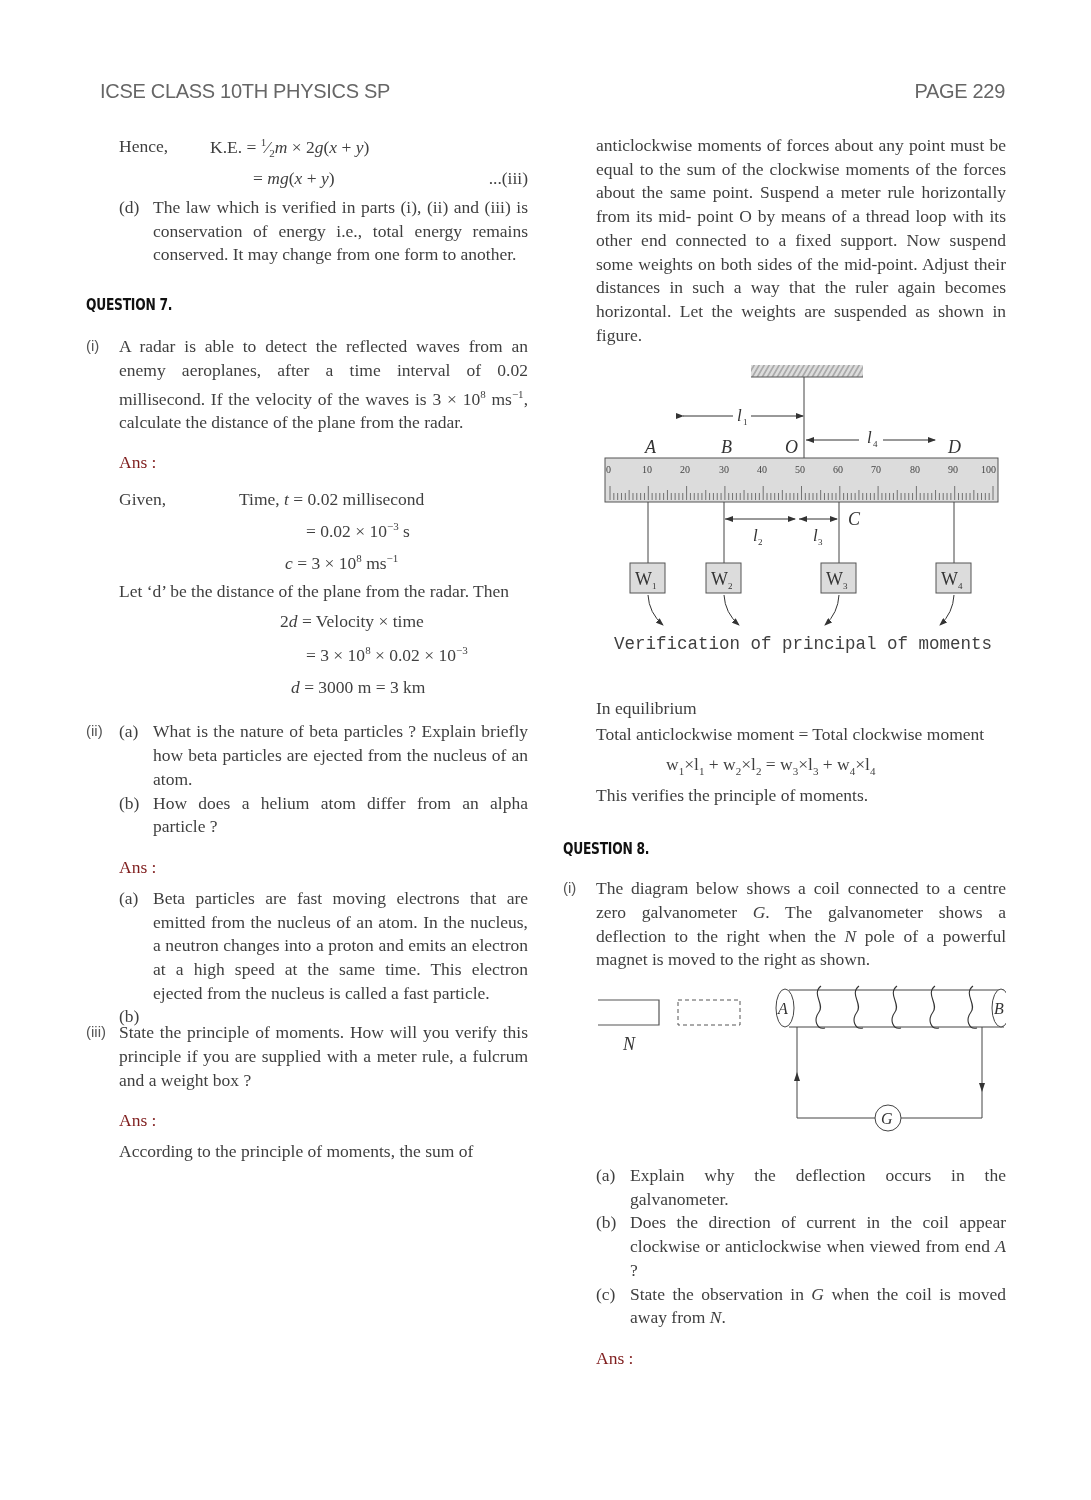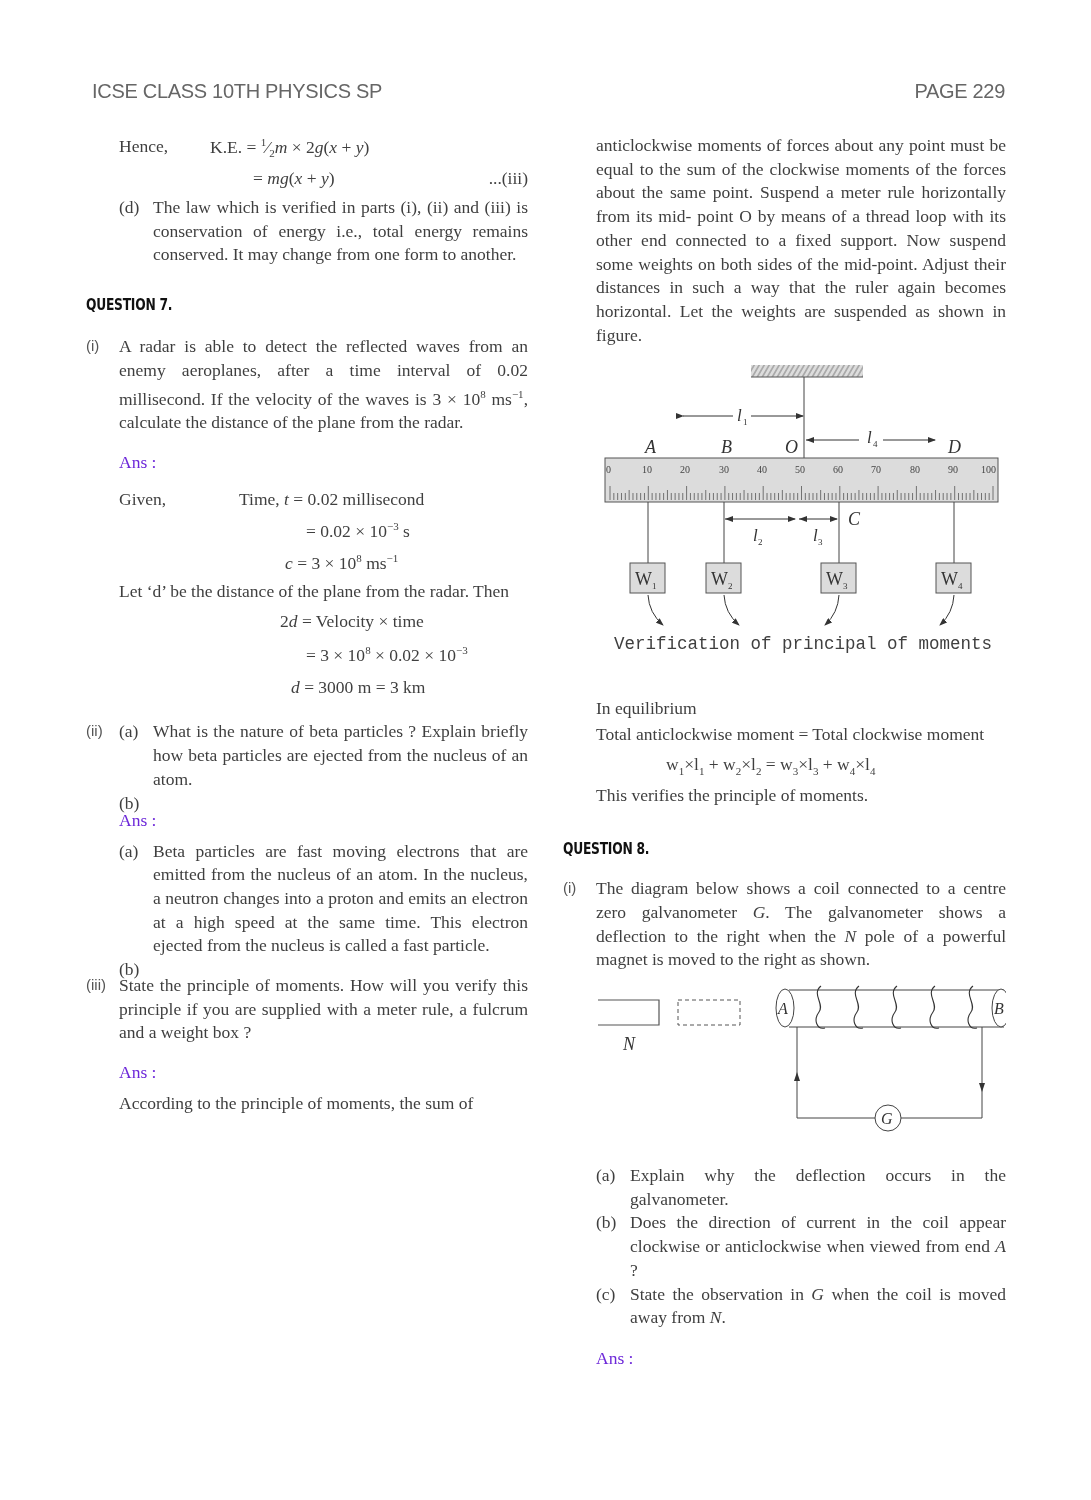--- a/index.html
+++ b/index.html
@@ -1,36 +1,36 @@
 <!DOCTYPE html>
 <html><head>
 <meta charset="utf-8">
 <style>
   html, body { margin: 0; padding: 0; background: #ffffff; }
   body { width: 1091px; height: 1500px; position: relative; overflow: hidden;
          font-family: "DejaVu Serif", "Liberation Serif", serif; color: #3a3a3a; }
   .hdr { position: absolute; top: 80px; font-family: "Liberation Sans", sans-serif;
          font-size: 20px; color: #666; letter-spacing: -0.3px; }
-  .hdr-left { left: 92px; }
+  .hdr-left { left: 100px; }
   .hdr-right { right: 86px; }
   .col { position: absolute; top: 134px; }
   .col-left { left: 86px; width: 442px; }
   .col-right { left: 563px; width: 443px; }
   .p { font-family: "Liberation Serif", serif; font-size: 17.5px; line-height: 23.7px;
        color: #3f3f3f; text-align: justify; margin: 0; }
   .math { font-family: "Liberation Serif", serif; font-size: 17.5px; color: #3f3f3f;
           position: relative; height: 33px; }
   .qhead { font-family: "DejaVu Sans", sans-serif; font-weight: bold; font-size: 15px;
            color: #111; letter-spacing: -0.3px; transform: scaleX(0.82); transform-origin: left; }
   .roman { font-family: "Liberation Sans", sans-serif; font-size: 15px; color: #555;
            position: absolute; left: 0; }
   .item { position: relative; padding-left: 33px; }
   .sub { position: relative; padding-left: 67px; }
   .sub .lbl { position: absolute; left: 33px; top: 0; }
-  .ans { font-family: "Liberation Serif", serif; font-size: 17.5px; color: #6d28d9; margin: 0; }
+  .ans { font-family: "Liberation Serif", serif; font-size: 17.5px; color: #7f1d1d; margin: 0; }
   .abs { position: absolute; white-space: nowrap; }
   sup { font-size: 11px; }
   sub { font-size: 11px; }
   i { font-style: italic; }
   .caption { font-family: Liberation Mono, monospace; font-size: 17.5px; color: #3f3f3f; text-align: center; }
 </style>
 </head>
 <body>
 
 <div class="hdr hdr-left">ICSE CLASS 10TH PHYSICS  SP</div>
@@ -86,20 +86,21 @@
 
   <div class="item" style="margin-top:10px;">
     <span class="roman" style="top:2px;">(ii)</span>
   </div>
   <div class="sub" style="margin-top:0;">
     <span class="p lbl">(a)</span>
     <p class="p">What is the nature of beta particles ? Explain briefly how beta particles are ejected from the nucleus of an atom.</p>
   </div>
   <div class="sub">
     <span class="p lbl">(b)</span>
+    <p class="p">How does a helium atom differ from an alpha particle ?</p>
   </div>
   <div class="item" style="margin-top:18px;">
     <p class="ans">Ans :</p>
   </div>
   <div class="sub" style="margin-top:9px;">
     <span class="p lbl">(a)</span>
     <p class="p">Beta particles are fast moving electrons that are emitted from the nucleus of an atom. In the nucleus, a neutron changes into a proton and emits an electron at a high speed at the same time. This electron ejected from the nucleus is called a fast particle.</p>
   </div>
   <div class="sub">
     <span class="p lbl">(b)</span>

